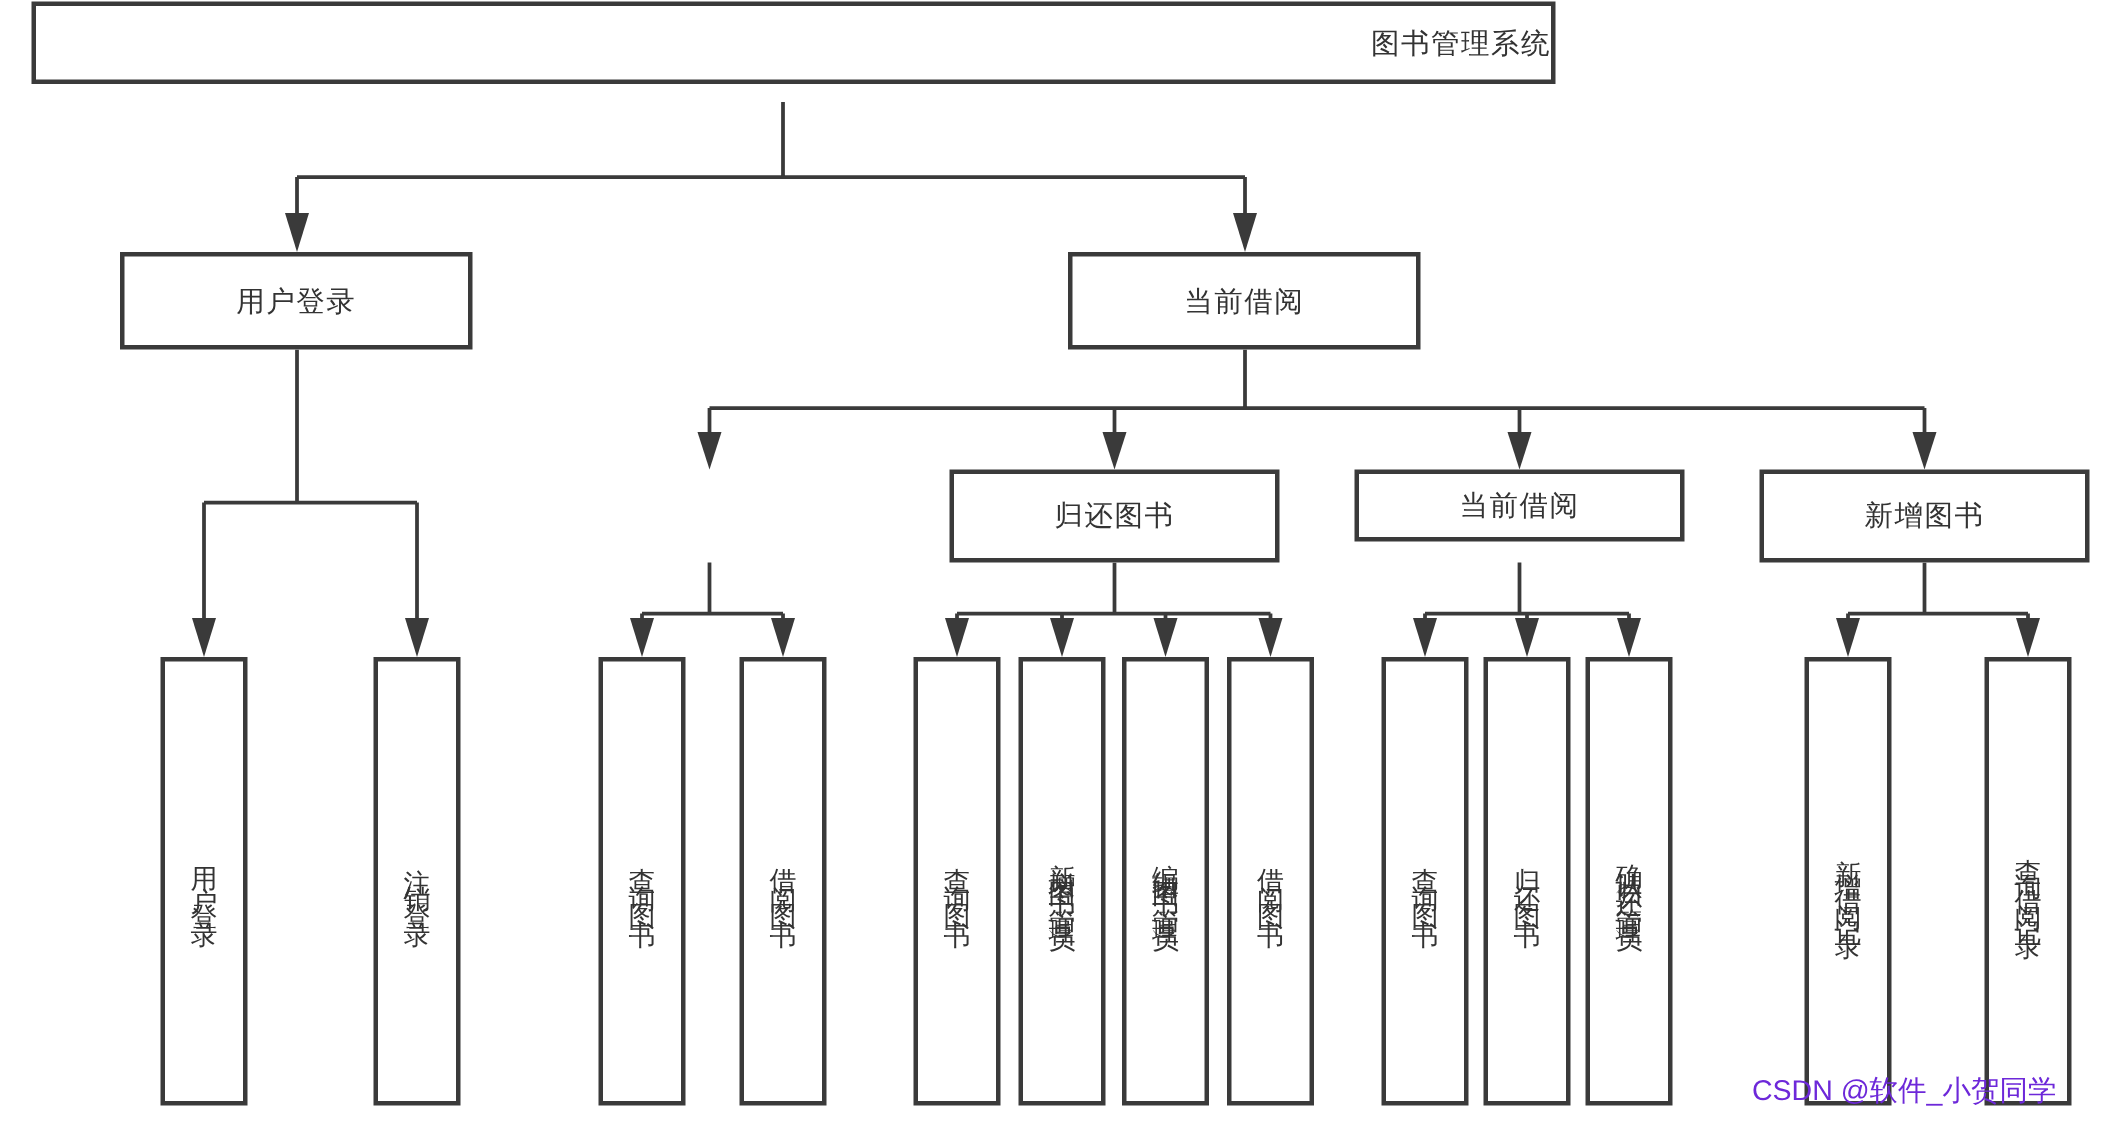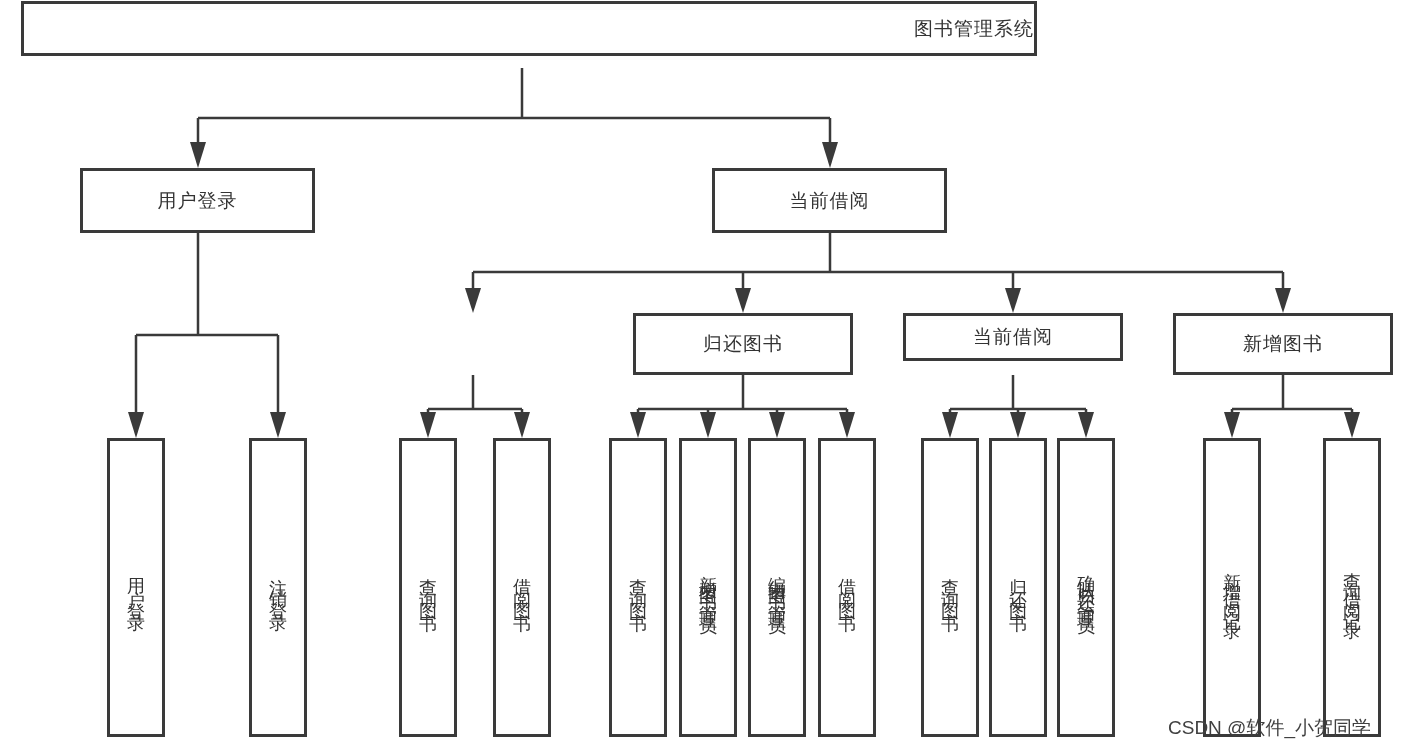--- a/index.html
+++ b/index.html
@@ -60,21 +60,21 @@
     stroke-width: 2.5;
     fill: none;
   }
   #connectors polygon { fill: #3a3a3a; }
   #watermark {
     position: absolute;
     left: 1168px;
     top: 716px;
     font-size: 19px;
     line-height: 24px;
-    color: #404040;
+    color: #6d28d9;
     white-space: nowrap;
     z-index: 5;
   }
 </style>
 </head>
 <body>
 
 <div id="canvas">
 
   <svg id="connectors" viewBox="0 0 1405 747" xmlns="http://www.w3.org/2000/svg">

